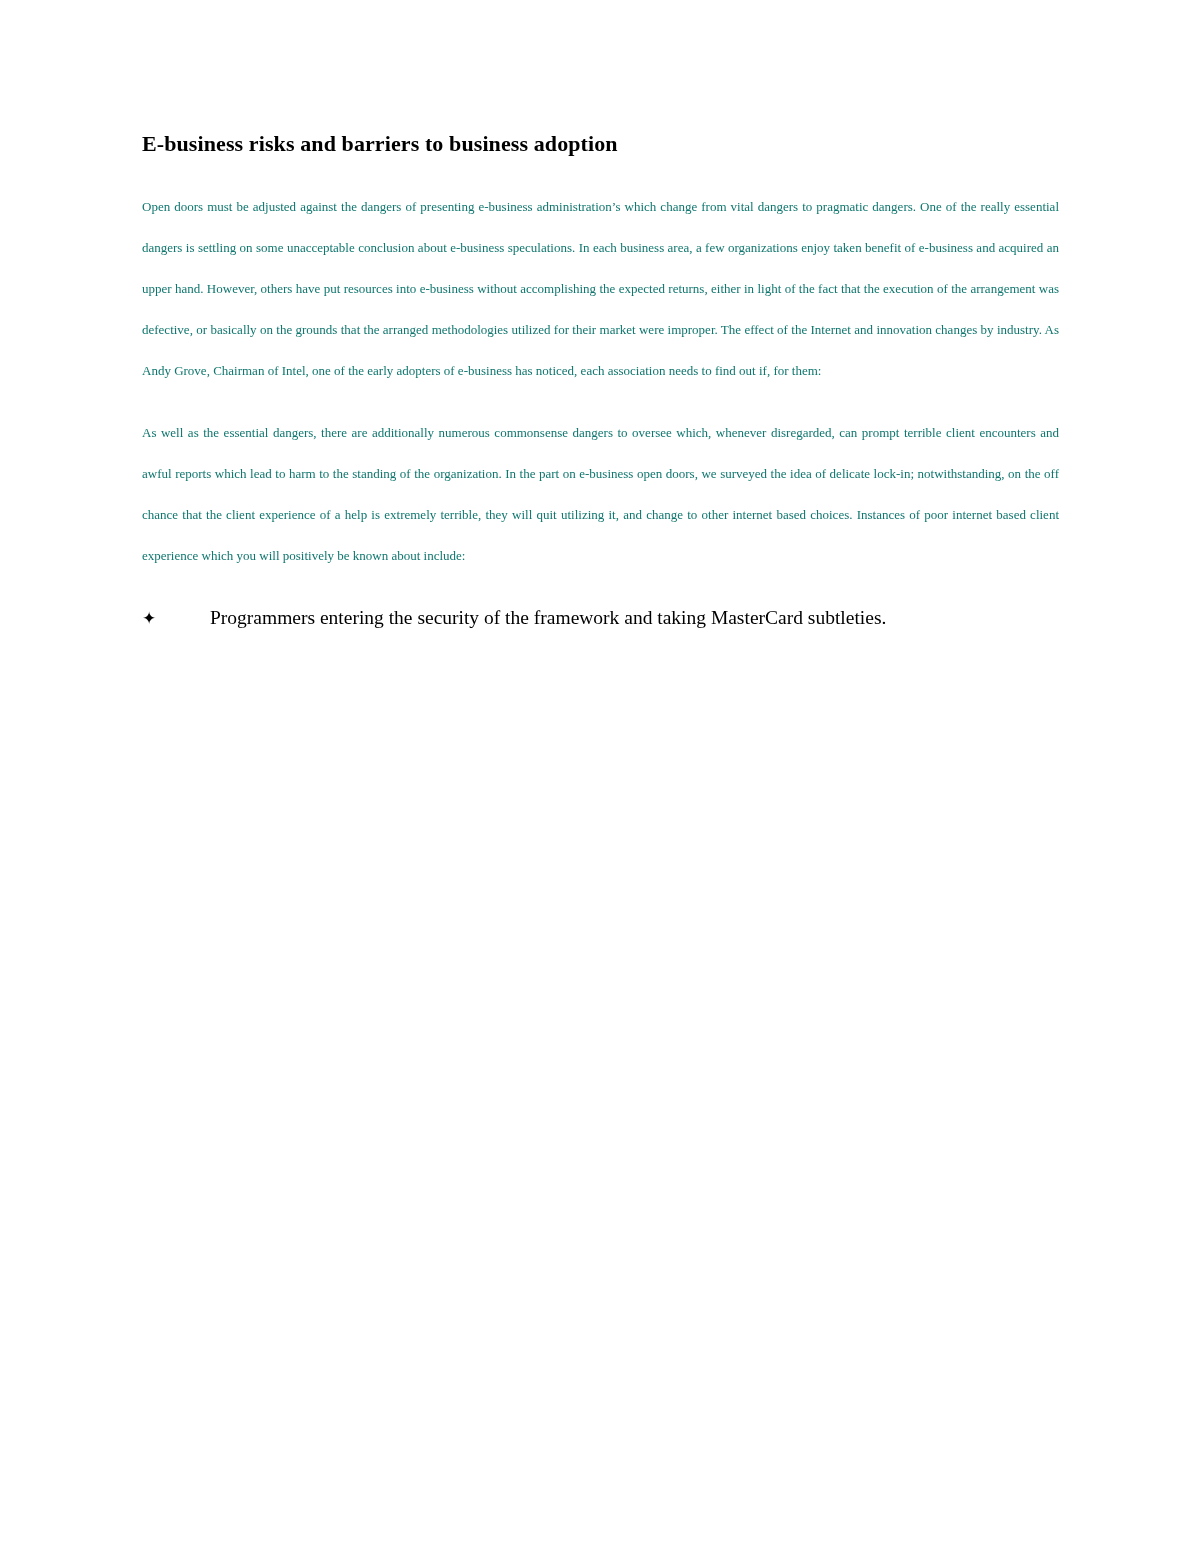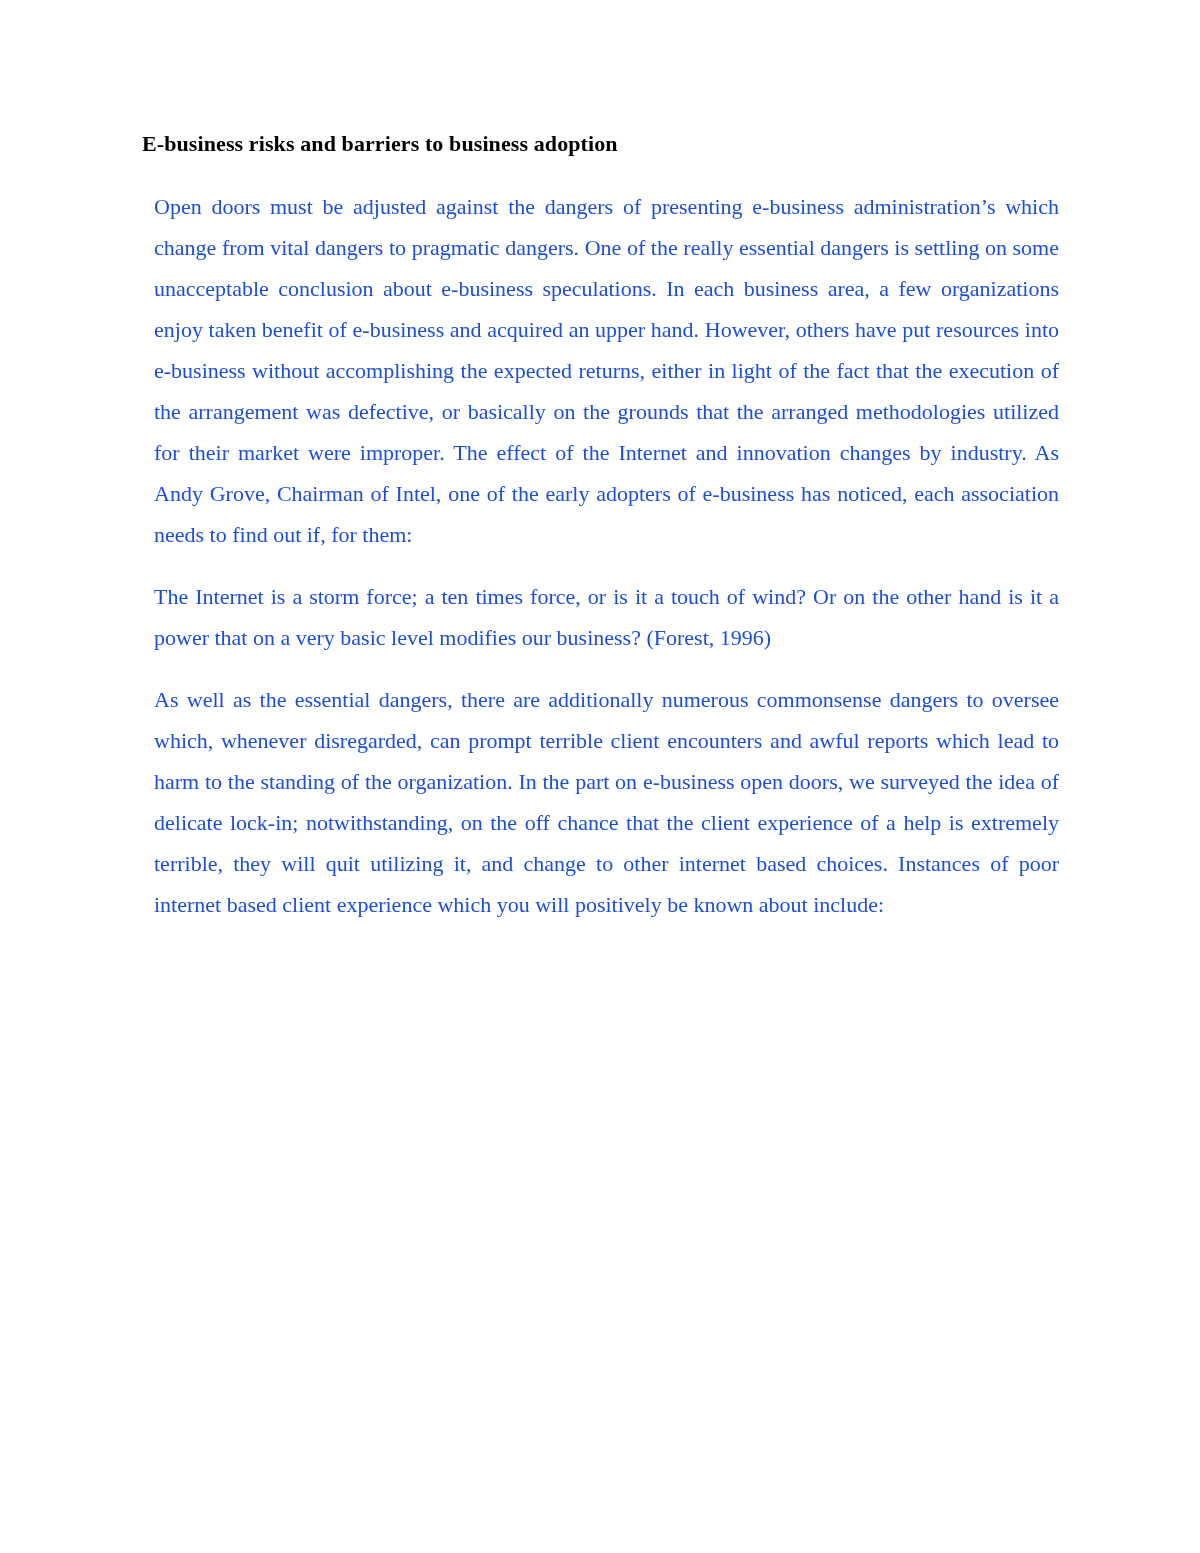--- a/index.html
+++ b/index.html
@@ -28,24 +28,24 @@
     font-size: 22px;
     font-weight: bold;
     color: #000000;
     line-height: 28px;
     margin: 0 0 28px 0;
     letter-spacing: 0.1px;
     text-align: left;
   }
   .para {
     font-family: "Liberation Serif", "DejaVu Serif", serif;
-    font-size: 22px;
-    color: #1d4ed8;
+    font-size: 13px;
+    color: #0f766e;
     line-height: 41px;
-    margin: 0 0 21px 12px;
+    margin: 0 0 21px 0;
     text-align: justify;
     text-justify: inter-word;
     hyphens: none;
   }
   .para:last-child {
     margin-bottom: 0;
   }
   .bullet-item {
     font-family: "Liberation Serif", "DejaVu Serif", serif;
     font-size: 19.5px;
@@ -73,22 +73,22 @@
 </head>
 <body>
 
 <div class="page">
   <div class="content">
 
     <h1 class="doc-heading">E-business risks and barriers to business adoption</h1>
 
     <p class="para">Open doors must be adjusted against the dangers of presenting e-business administration’s which change from vital dangers to pragmatic dangers. One of the really essential dangers is settling on some unacceptable conclusion about e-business speculations. In each business area, a few organizations enjoy taken benefit of e-business and acquired an upper hand. However, others have put resources into e-business without accomplishing the expected returns, either in light of the fact that the execution of the arrangement was defective, or basically on the grounds that the arranged methodologies utilized for their market were improper. The effect of the Internet and innovation changes by industry. As Andy Grove, Chairman of Intel, one of the early adopters of e-business has noticed, each association needs to find out if, for them:</p>
 
-    <p class="para">The Internet is a storm force; a ten times force, or is it a touch of wind? Or on the other hand is it a power that on a very basic level modifies our business? (Forest, 1996)</p>
 
 
     <p class="para">As well as the essential dangers, there are additionally numerous commonsense dangers to oversee which, whenever disregarded, can prompt terrible client encounters and awful reports which lead to harm to the standing of the organization. In the part on e-business open doors, we surveyed the idea of delicate lock-in; notwithstanding, on the off chance that the client experience of a help is extremely terrible, they will quit utilizing it, and change to other internet based choices. Instances of poor internet based client experience which you will positively be known about include:</p>
 
 
+    <p class="bullet-item"><span class="bullet-marker">✦</span><span class="bullet-text">Programmers entering the security of the framework and taking MasterCard subtleties.</span></p>
 
 
   </div>
 </div>
 
 </body></html>

